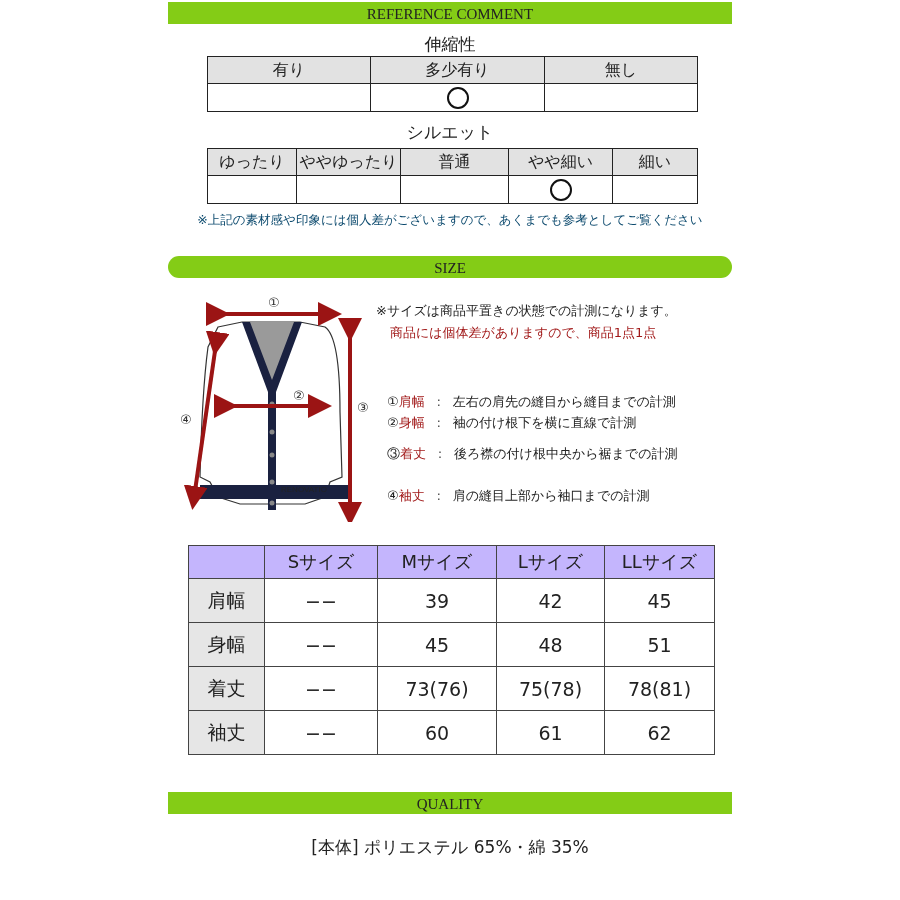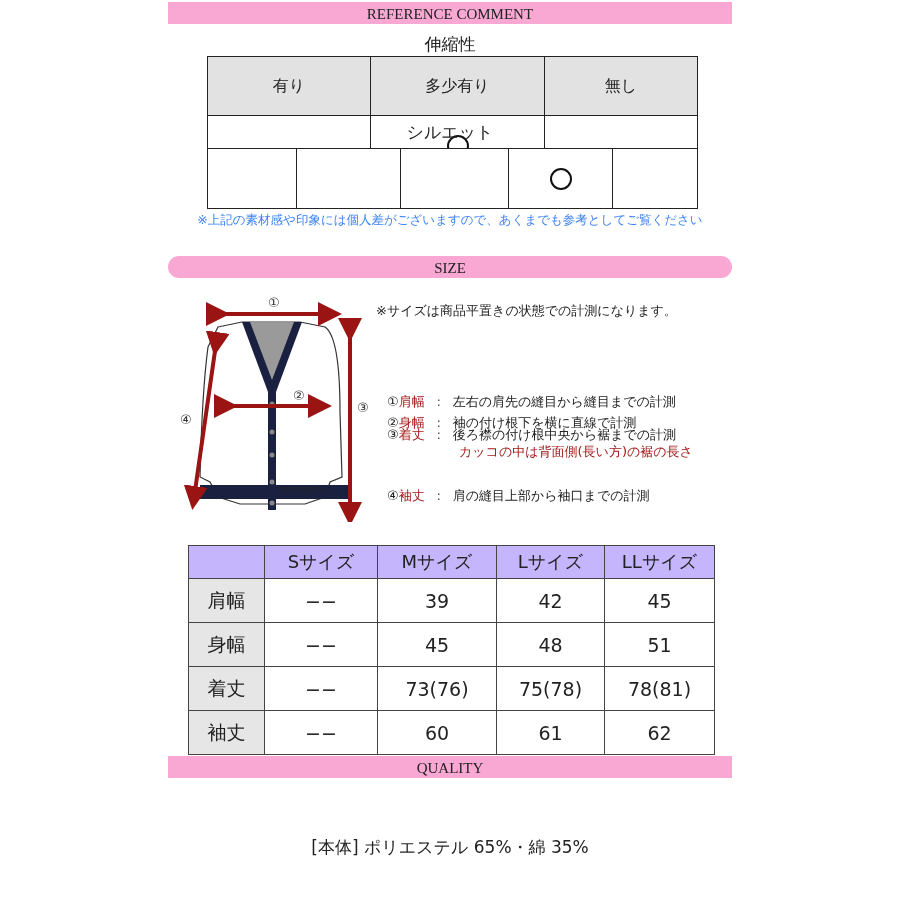--- a/index.html
+++ b/index.html
@@ -1,27 +1,27 @@
 <!DOCTYPE html>
 <html><head>
 <meta charset="utf-8">
 <style>
   html, body { margin:0; padding:0; background:#fff; }
   body { width:900px; height:900px; position:relative; overflow:hidden;
          font-family:"DejaVu Sans", sans-serif; color:#222; }
-  .bar { position:absolute; left:168px; width:564px; height:22px; background:#f9a8d4;
+  .bar { position:absolute; left:168px; width:564px; height:22px; background:#84cc16;
          font-family:"Liberation Serif", serif; font-size:15px; color:#222;
          text-align:center; line-height:24px; }
   .subtitle { position:absolute; left:168px; width:564px; text-align:center; font-size:17px; color:#222; }
   table.ref { position:absolute; border-collapse:collapse; table-layout:fixed; }
-  table.ref td { border:1px solid #222; text-align:center; padding:16px; font-size:16px; }
+  table.ref td { border:1px solid #222; text-align:center; padding:0; font-size:16px; }
   table.ref tr.head td { background:#e2e2e2; height:26px; }
   table.ref tr.val td { background:#fff; height:27px; }
   .circle { display:inline-block; width:18px; height:18px; border:2px solid #111; border-radius:50%; vertical-align:middle; }
-  .note { position:absolute; left:168px; width:564px; text-align:center; font-size:12.5px; color:#3b82f6; }
+  .note { position:absolute; left:168px; width:564px; text-align:center; font-size:12.5px; color:#0c4a6e; }
   .diagram { position:absolute; left:180px; top:292px; width:200px; height:230px; }
   .info { position:absolute; font-size:13px; line-height:22px; }
   .red { color:#a11818; }
   .measure { position:absolute; left:387px; font-size:13px; }
   .measure .num { color:#222; }
   .measure .key { color:#a11818; }
   .measure .colon { display:inline-block; width:28px; text-align:center; color:#555; }
   .measure .desc { color:#222; }
   table.size { position:absolute; left:188px; top:545px; border-collapse:collapse; table-layout:fixed; }
   table.size td { border:1px solid #444; text-align:center; padding:0; }
@@ -59,20 +59,27 @@
 <div class="subtitle" style="top:121px;">シルエット</div>
 <table class="ref" style="left:207px; top:148px; width:490px;">
   <colgroup>
       <col style="width:89px">
       <col style="width:104px">
       <col style="width:108px">
       <col style="width:104px">
       <col style="width:85px">
     </colgroup>
   <tbody>
+      <tr class="head">
+    <td>ゆったり</td>
+    <td>ややゆったり</td>
+    <td>普通</td>
+    <td>やや細い</td>
+    <td>細い</td>
+  </tr>
   <tr class="val">
     <td></td>
     <td></td>
     <td></td>
     <td><span class="circle"></span></td>
     <td></td>
   </tr>
 </tbody>
   </table>
 
@@ -110,31 +117,31 @@
     <line x1="36" y1="52" x2="14" y2="206" stroke="#9b1414" stroke-width="4" marker-start="url(#ah)" marker-end="url(#ah)"></line>
     <text x="88" y="15" font-size="13" fill="#333">①</text>
     <text x="113" y="108" font-size="13" fill="#333">②</text>
     <text x="177" y="120" font-size="13" fill="#333">③</text>
     <text x="0" y="132" font-size="13" fill="#333">④</text>
   </svg>
 </div>
 
 <div class="info" style="left:376px; top:300px;">
   <div>※サイズは商品平置きの状態での計測になります。</div>
+  <div class="red" style="padding-left:14px;">商品には個体差がありますので、商品1点1点</div>
 </div>
 
 <div class="measure" style="top:393px;">
   <span class="num">①</span><span class="key">肩幅</span><span class="colon">：</span><span class="desc">左右の肩先の縫目から縫目までの計測</span>
 </div>
 <div class="measure" style="top:414px;">
   <span class="num">②</span><span class="key">身幅</span><span class="colon">：</span><span class="desc">袖の付け根下を横に直線で計測</span>
 </div>
-<div class="measure" style="top:426px;">
+<div class="measure" style="top:445px;font-family:Liberation Serif, serif;">
   <span class="num">③</span><span class="key">着丈</span><span class="colon">：</span><span class="desc">後ろ襟の付け根中央から裾までの計測</span>
-  <div class="red" style="padding-left:72px; margin-top:-1px;">カッコの中は背面側(長い方)の裾の長さ</div>
 </div>
 <div class="measure" style="top:487px;">
   <span class="num">④</span><span class="key">袖丈</span><span class="colon">：</span><span class="desc">肩の縫目上部から袖口までの計測</span>
 </div>
 
 <table class="size">
   <colgroup>
       <col style="width:76px">
       <col style="width:113px">
       <col style="width:119px">
@@ -173,14 +180,14 @@
   <tr class="row">
     <td class="rowlabel">袖丈</td>
     <td>−−</td>
     <td>60</td>
     <td>61</td>
     <td>62</td>
   </tr>
 </tbody>
   </table>
 
-<div class="bar" style="top:756px;">QUALITY</div>
+<div class="bar" style="top:792px;">QUALITY</div>
 <div class="quality">[本体] ポリエステル 65%・綿 35%</div>
 
 </body></html>

